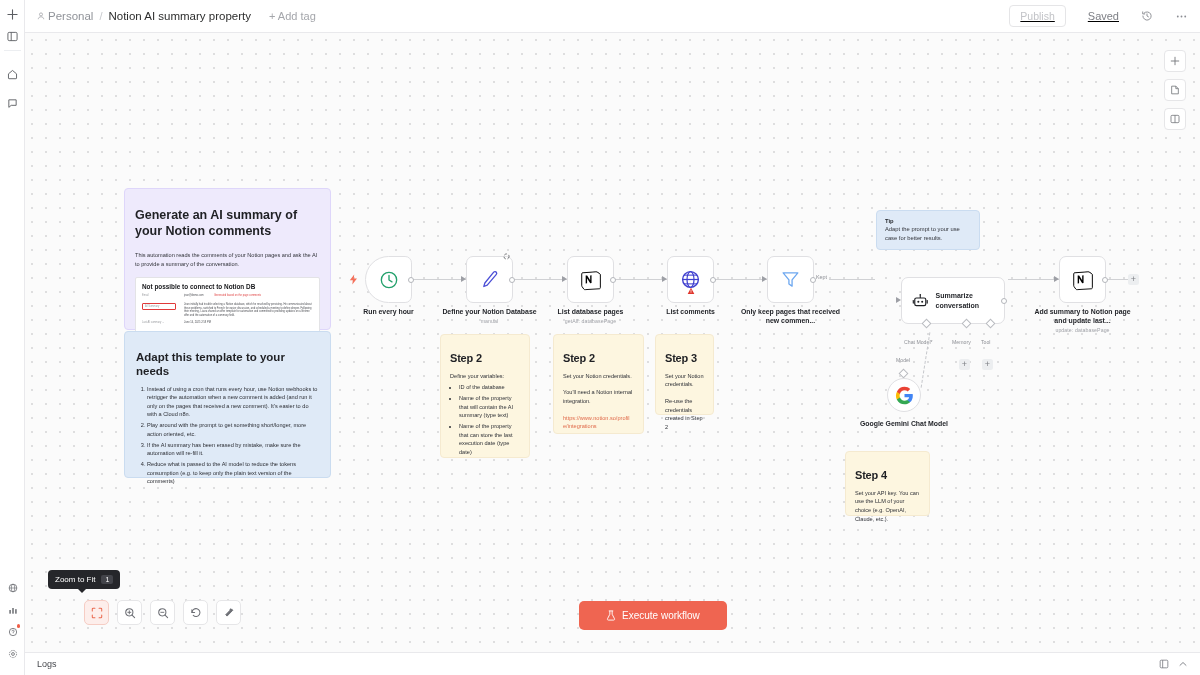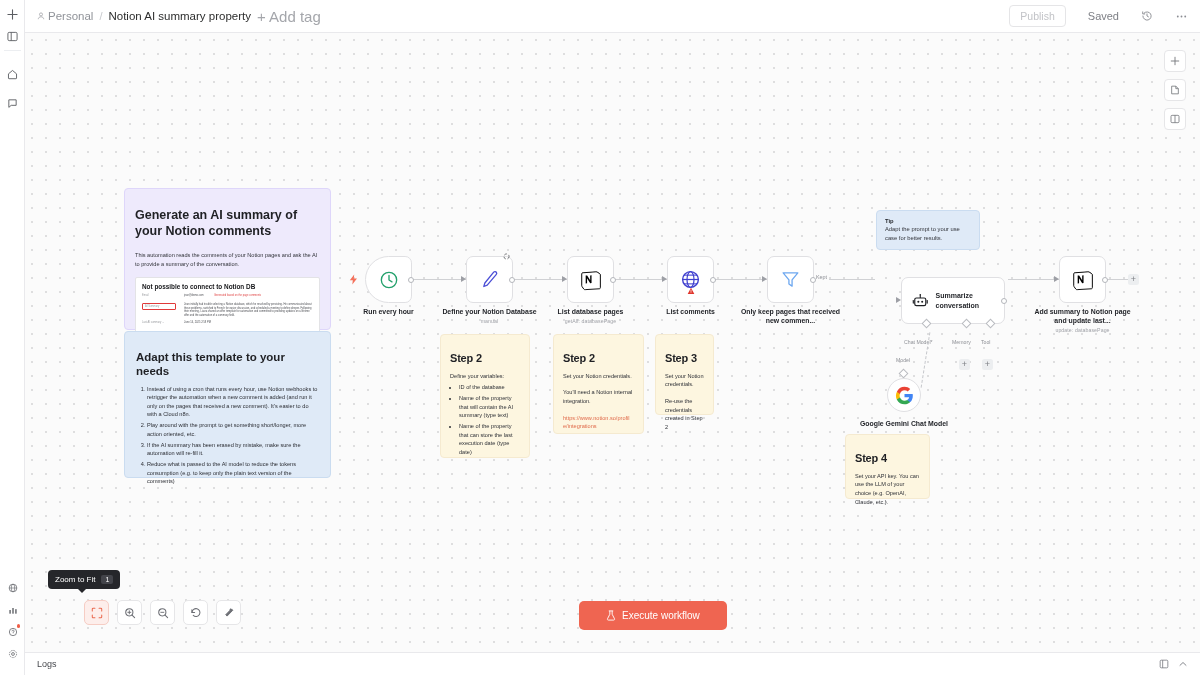--- a/index.html
+++ b/index.html
@@ -27,22 +27,22 @@
   
   .header {
     position: absolute; left: 25px; top: 0; right: 0; height: 33px;
     background: #fff; border-bottom: 1px solid #e9e9ec;
     display: flex; align-items: center; padding: 0 12px; z-index: 30;
   }
   .bc { display: flex; align-items: center; gap: 6px; font-size: 11.5px; }
   .bc-person { color: #909399; display: flex; align-items: center; gap: 3px; }
   .bc-slash { color: #c8cace; font-size: 11px; }
   .bc-title { color: #2d2e2e; font-weight: 400; font-size: 11.5px; }
-  .add-tag { color: #a4a6ab; font-size: 15px; cursor: pointer; }
-  .hdr-right { margin-left: auto; display: flex; align-items: center; gap: 22px; }
+  .add-tag { color: #a4a6ab; font-size: 11px; margin-left: 12px; cursor: pointer; }
+  .hdr-right { margin-left: auto; display: flex; align-items: center; gap: 22px; text-decoration: underline; }
   .publish-btn {
     border: 1px solid #e5e5e7; border-radius: 4px; color: #c2c3c7;
     font-size: 10.5px; padding: 4px 10px; background: #fff; cursor: pointer;
   }
   .saved-txt { font-size: 11px; color: #7d7f85; }
   .hdr-ico { color: #8b8d93; cursor: pointer; display: flex; align-items: center; }
 
   
   .tabs {
     position: absolute; left: 536px; top: 31px; z-index: 31;
@@ -104,21 +104,21 @@
   .step-note { padding: 9px 9px; }
   .step-note h3 { font-size: 11px; margin-bottom: 6px; letter-spacing: -.2px; }
   .step-note p, .step-note li { font-size: 5.6px; color: #2e3036; line-height: 1.55; }
   .step-note ul { padding-left: 9px; margin-top: 3px; }
   .step-note li { margin-bottom: 2px; }
   .step-note a { color: #e06a4a; text-decoration: none; word-break: break-all; }
 
   #note-s1 { left: 415px; top: 301px; width: 90px; height: 124px; }
   #note-s2 { left: 528px; top: 301px; width: 91px; height: 100px; }
   #note-s3 { left: 630px; top: 301px; width: 59px; height: 81px; }
-  #note-s4 { left: 820px; top: 401px; width: 85px; height: 65px; }
+  #note-s4 { left: 820px; top: 418px; width: 85px; height: 65px; }
 
   
   .node { position: absolute; }
   .nbox {
     width: 47px; height: 47px; background: #fff; border: 1px solid #e0e0e3;
     border-radius: 7px; display: flex; align-items: center; justify-content: center;
     position: relative; cursor: pointer;
   }
   .nbox.trigger { border-top-left-radius: 24px; border-bottom-left-radius: 24px; }
   .nlabel {

